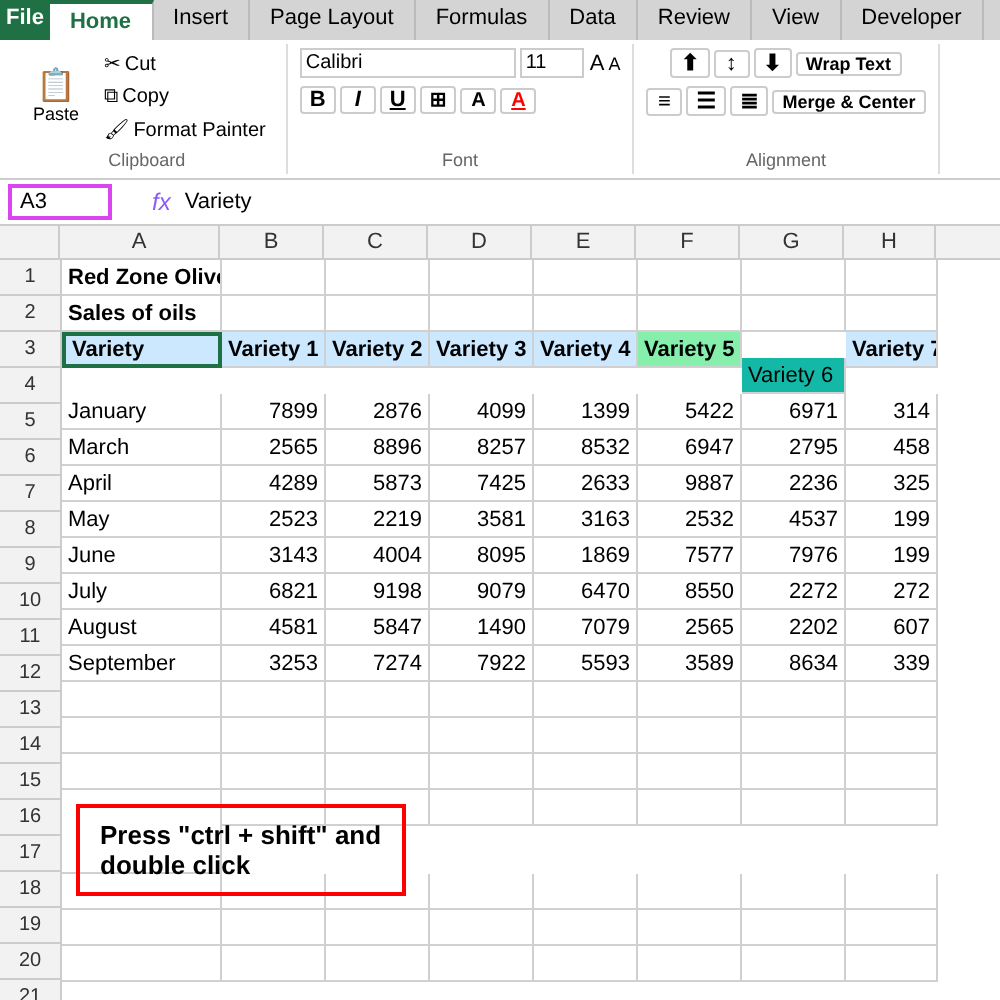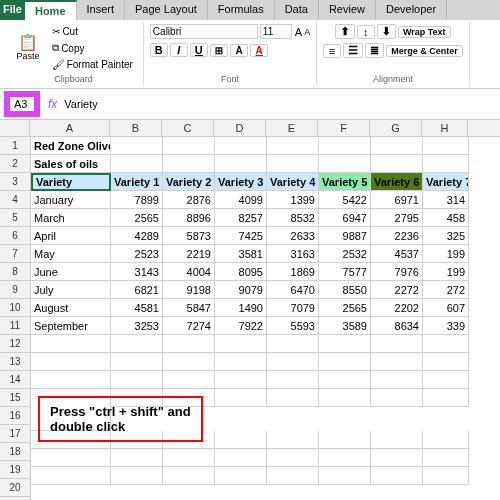--- a/index.html
+++ b/index.html
@@ -23,21 +23,21 @@
     .font-select { font-size: 10px; border: 1px solid #ccc; padding: 1px 2px; width: 108px; }
     .font-size-select { font-size: 10px; border: 1px solid #ccc; padding: 1px 2px; width: 32px; }
     .font-row { display: flex; gap: 2px; margin-bottom: 2px; align-items: center; }
     .font-btn { font-size: 11px; font-weight: bold; border: 1px solid #ccc; background: #fff; cursor: pointer; padding: 0 4px; min-width: 18px; text-align: center; border-radius: 2px; }
     .font-btn.B { font-weight: bold; }
     .font-btn.I { font-style: italic; }
     .font-btn.U { text-decoration: underline; }
 
     
     .formula-bar { display: flex; align-items: center; border-bottom: 1px solid #ccc; padding: 2px 4px; background: #fff; font-size: 11px; }
-    .cell-ref { border: 6px solid #d946ef; padding: 1px 4px; width: 36px; font-size: 11px; margin-right: 8px; }
+    .cell-ref { border: 2px solid #d946ef; padding: 1px 4px; width: 52px; font-size: 11px; margin-right: 20px; }
     .fx-label { color: #8b5cf6; margin-right: 4px; font-style: italic; font-size: 12px; }
     .formula-input { flex: 1; border: 1px solid transparent; padding: 1px 2px; font-size: 11px; outline: none; }
 
     
     .spreadsheet { overflow: hidden; font-size: 11px; }
     .col-headers { display: flex; background: #f2f2f2; border-bottom: 1px solid #ccc; }
     .row-header-spacer { width: 30px; min-width: 30px; border-right: 1px solid #ccc; background: #f2f2f2; }
     .col-header { border-right: 1px solid #ccc; text-align: center; padding: 2px 0; font-size: 11px; color: #333; background: #f2f2f2; }
 
     .spreadsheet-body { display: flex; }
@@ -71,20 +71,21 @@
 <div>
 
   <div class="ribbon-tabs">
     <div class="ribbon-tab file">File</div>
     <div class="ribbon-tab active">Home</div>
     <div class="ribbon-tab">Insert</div>
     <div class="ribbon-tab">Page Layout</div>
     <div class="ribbon-tab">Formulas</div>
     <div class="ribbon-tab">Data</div>
     <div class="ribbon-tab">Review</div>
+    <div class="ribbon-tab">View</div>
     <div class="ribbon-tab">Developer</div>
   </div>
 
   <div class="ribbon-content">
 
     <div class="ribbon-group">
       <div class="ribbon-group-content">
         <div class="ribbon-btn" style="width:36px;height:46px;">
           <span class="icon">📋</span>
           <span class="lbl">Paste</span>
@@ -211,21 +212,21 @@
             <div class="cell row-h w-g"></div>
             <div class="cell row-h w-h"></div>
           </div>
           <div class="grid-row">
             <div class="cell row-h w-a" style="background: rgb(204, 232, 255); font-weight: bold; border: 2px solid rgb(31, 113, 69);">Variety</div>
             <div class="cell row-h w-b" style="background: rgb(204, 232, 255); font-weight: bold;">Variety 1</div>
             <div class="cell row-h w-c" style="background: rgb(204, 232, 255); font-weight: bold;">Variety 2</div>
             <div class="cell row-h w-d" style="background: rgb(204, 232, 255); font-weight: bold;">Variety 3</div>
             <div class="cell row-h w-e" style="background: rgb(204, 232, 255); font-weight: bold;">Variety 4</div>
             <div class="cell row-h w-f" style="background: #86efac; font-weight: bold;">Variety 5</div>
-            <div class="cell row-h w-g" style="background: #4d7c0f; font-weight: bold;">Variety 6</div>
+            <div class="cell row-h w-g" style="background: #14b8a6; font-weight: normal; margin-top: 13px;">Variety 6</div>
             <div class="cell row-h w-h" style="background: rgb(204, 232, 255); font-weight: bold;">Variety 7</div>
           </div>
           <div class="grid-row">
             <div class="cell row-h w-a">January</div>
             <div class="cell row-h w-b num">7899</div>
             <div class="cell row-h w-c num">2876</div>
             <div class="cell row-h w-d num">4099</div>
             <div class="cell row-h w-e num">1399</div>
             <div class="cell row-h w-f num">5422</div>
             <div class="cell row-h w-g num">6971</div>

